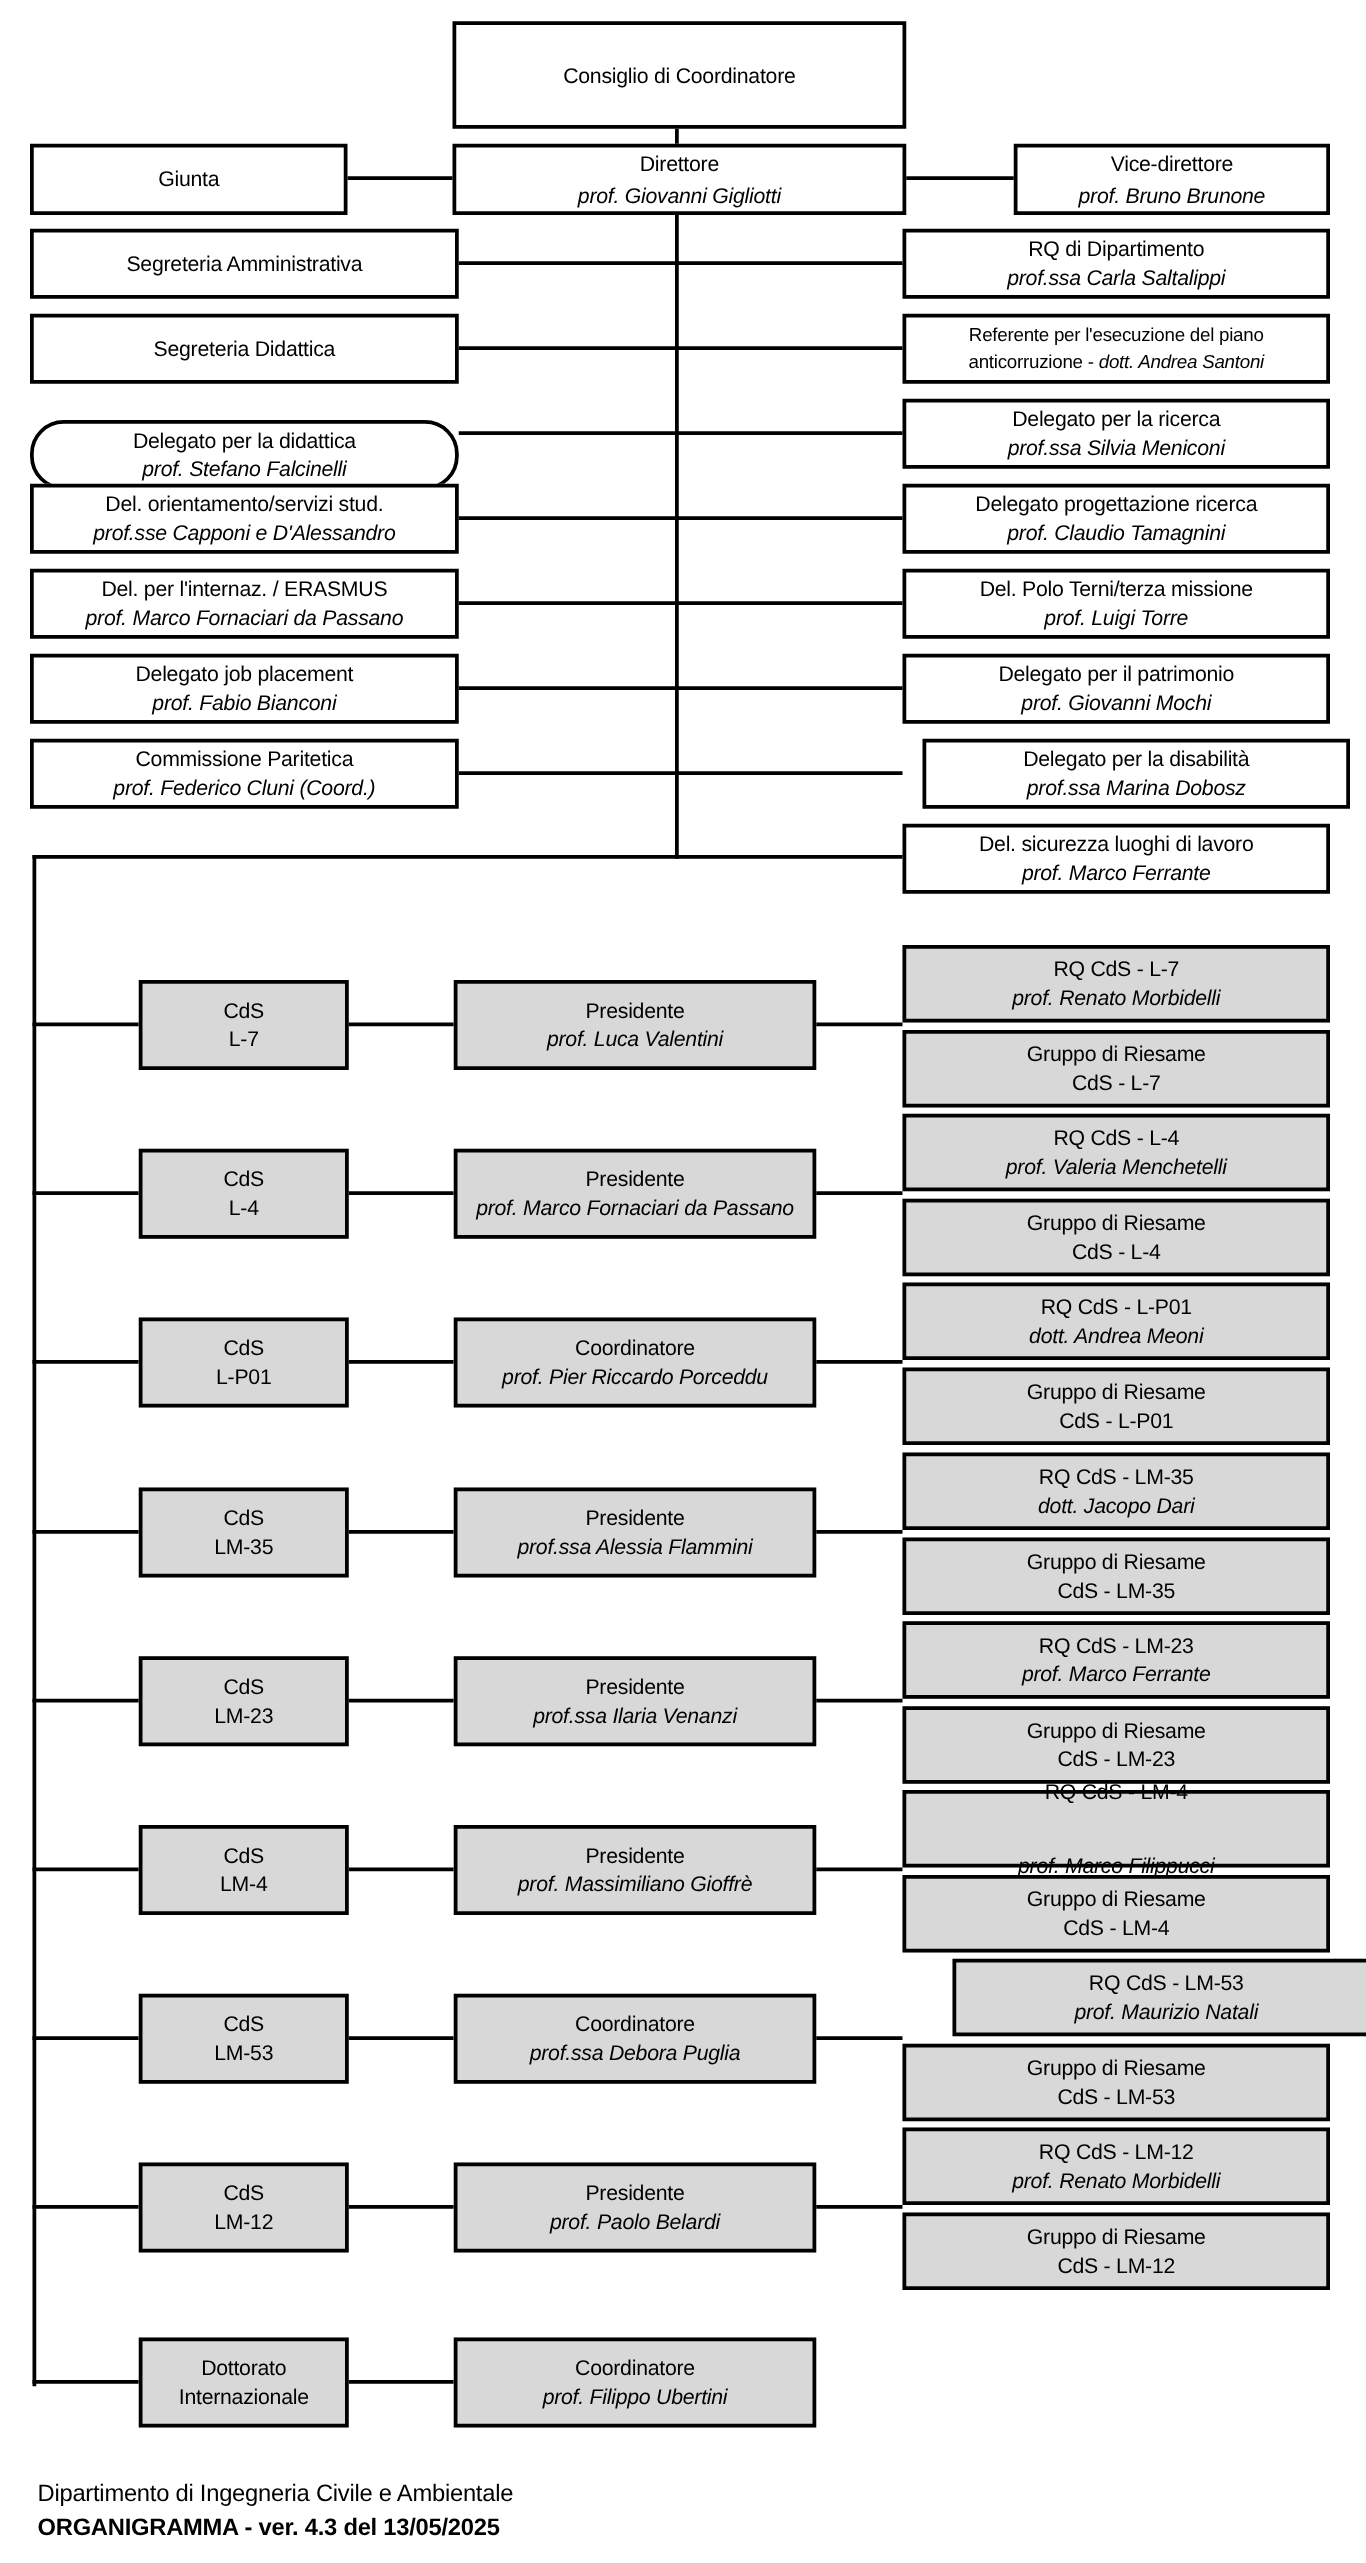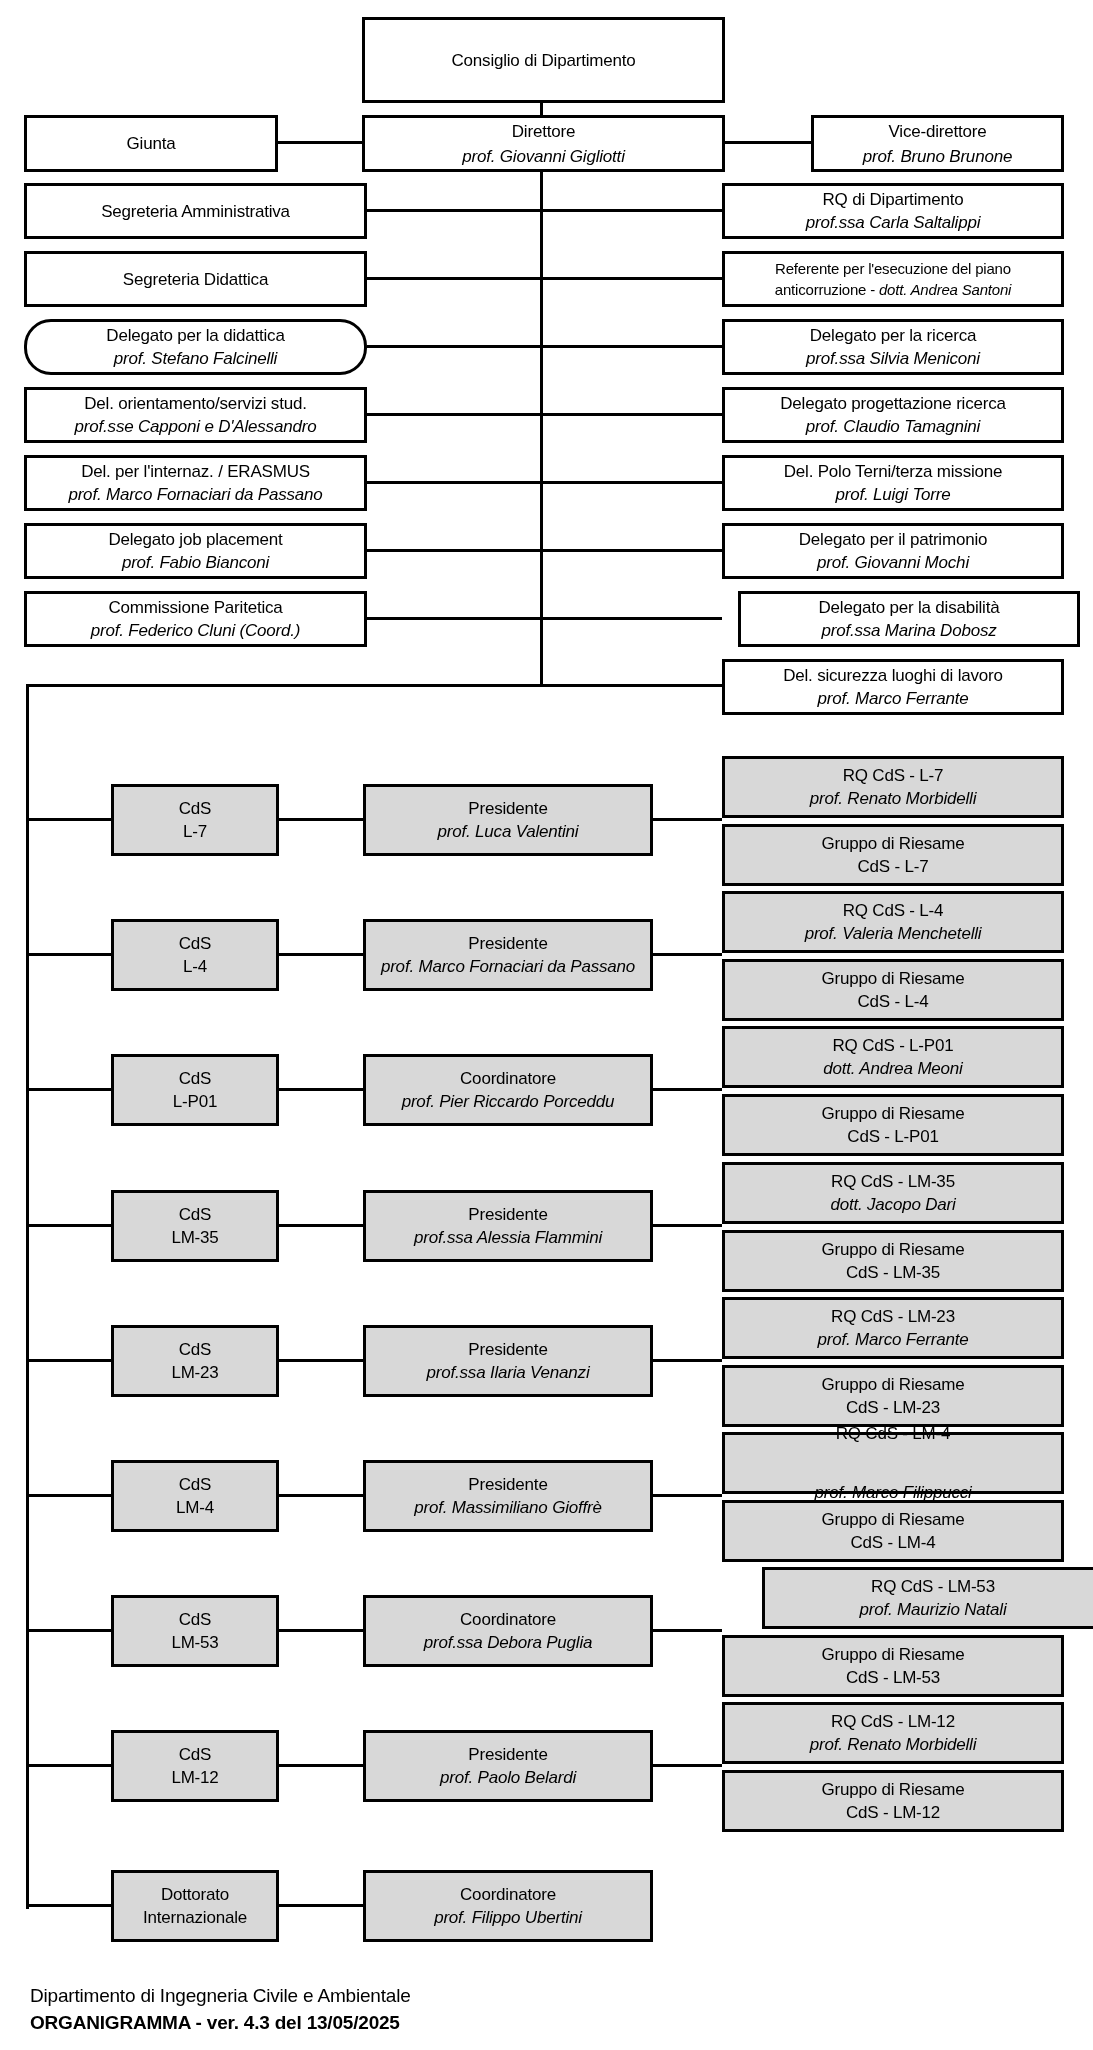--- a/index.html
+++ b/index.html
@@ -23,21 +23,21 @@
   .cds-row { position:absolute; left:0; width:1093px; height:134px; }
   #footer { position:absolute; left:30px; top:1982px; font-size:19px; line-height:27px; }
   #footer .b { font-weight:bold; }
 </style>
 </head>
 <body>
 
 <div id="canvas">
 
   <div class="box" style="left:362px;top:17px;width:363px;height:86px;">
-    <div>Consiglio di Dipartimento</div>
+    <div>Consiglio di Coordinatore</div>
   </div>
 
   <div class="box" style="left:24px;top:115px;width:254px;height:57px;">
     <div>Giunta</div>
   </div>
 
   <div class="box" style="left:362px;top:115px;width:363px;height:57px;">
     <div>Direttore</div>
     <div class="it">prof. Giovanni Gigliotti</div>
   </div>
@@ -46,21 +46,21 @@
     <div>Vice-direttore</div>
     <div class="it">prof. Bruno Brunone</div>
   </div>
 
   <div class="box" style="left:24px;top:183px;width:343px;height:56px;">
     <div>Segreteria Amministrativa</div>
   </div>
   <div class="box" style="left:24px;top:251px;width:343px;height:56px;">
     <div>Segreteria Didattica</div>
   </div>
-  <div class="box tight" style="left:24px;top:319px;width:343px;height:56px;border-radius:27px;">
+  <div class="box tight" style="left:24px;top:336px;width:343px;height:56px;border-radius:27px;">
     <div>Delegato per la didattica</div>
     <div class="it">prof. Stefano Falcinelli</div>
   </div>
   <div class="box tight" style="left:24px;top:387px;width:343px;height:56px;">
     <div>Del. orientamento/servizi stud.</div>
     <div class="it">prof.sse Capponi e D'Alessandro</div>
   </div>
   <div class="box tight" style="left:24px;top:455px;width:343px;height:56px;">
     <div>Del. per l'internaz. / ERASMUS</div>
     <div class="it">prof. Marco Fornaciari da Passano</div>

